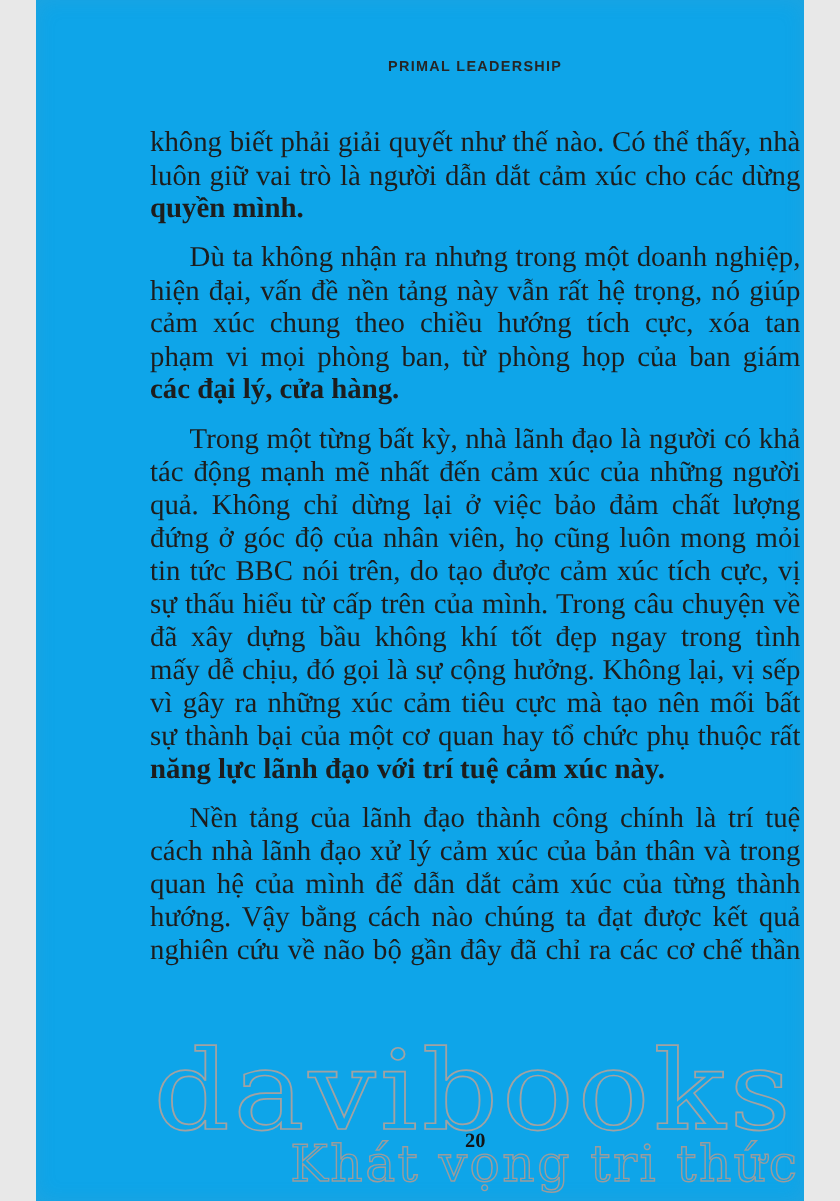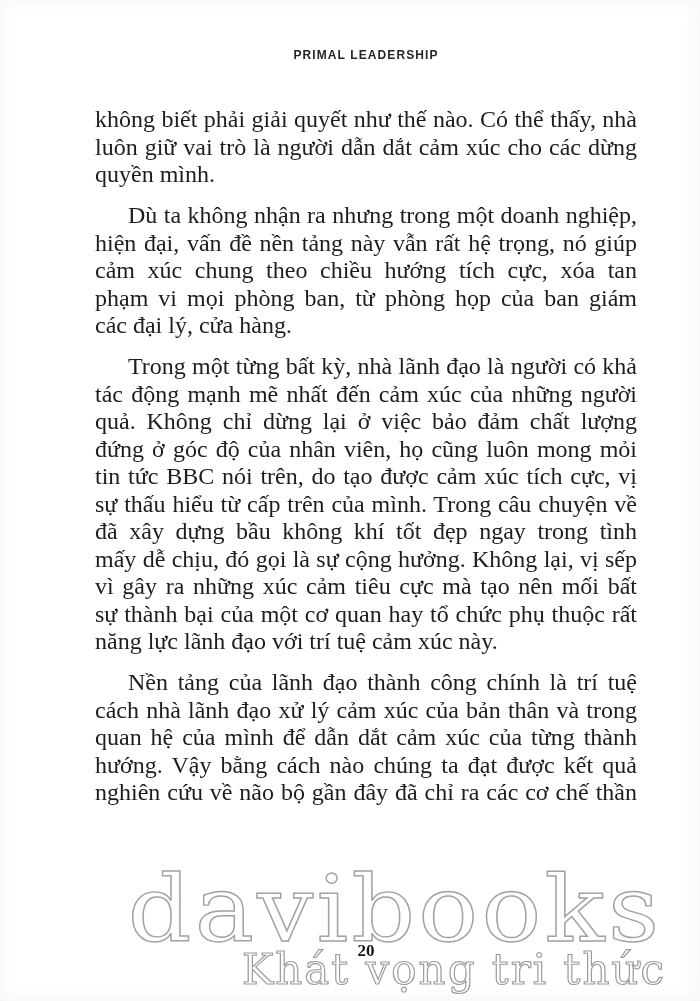--- a/index.html
+++ b/index.html
@@ -1,21 +1,21 @@
 <!DOCTYPE html>
 <html><head>
 <meta charset="utf-8">
 <style>
   html, body { margin: 0; padding: 0; background: #e8e8e8; }
   .page {
     position: relative;
-    width: 700px;
+    width: 640px;
     height: 1001px;
     margin: 0 auto;
-    background: #ffffff;
+    background: #0ea5e9;
     overflow: hidden;
     box-shadow: inset 0 0 18px rgba(160,160,160,0.12);
     font-family: "Liberation Serif", serif;
   }
   .running-head {
     position: absolute;
     top: 48px;
     left: 95px;
     width: 542px;
     text-align: center;
@@ -37,21 +37,21 @@
     z-index: 2;
   }
   .paragraph + .paragraph { margin-top: 13.5px; }
   .line {
     height: 27.5px;
     overflow: hidden;
     text-align: justify;
     text-align-last: justify;
   }
   .line.indent { text-indent: 33px; }
-  .line.last { text-align-last: left; }
+  .line.last { text-align-last: left; font-weight: bold; }
   .wm-brand {
     position: absolute;
     top: 864px;
     left: 0;
     right: -90px;
     text-align: center;
     font-family: "DejaVu Serif", serif;
     font-size: 92px;
     line-height: 1;
     letter-spacing: 3px;

